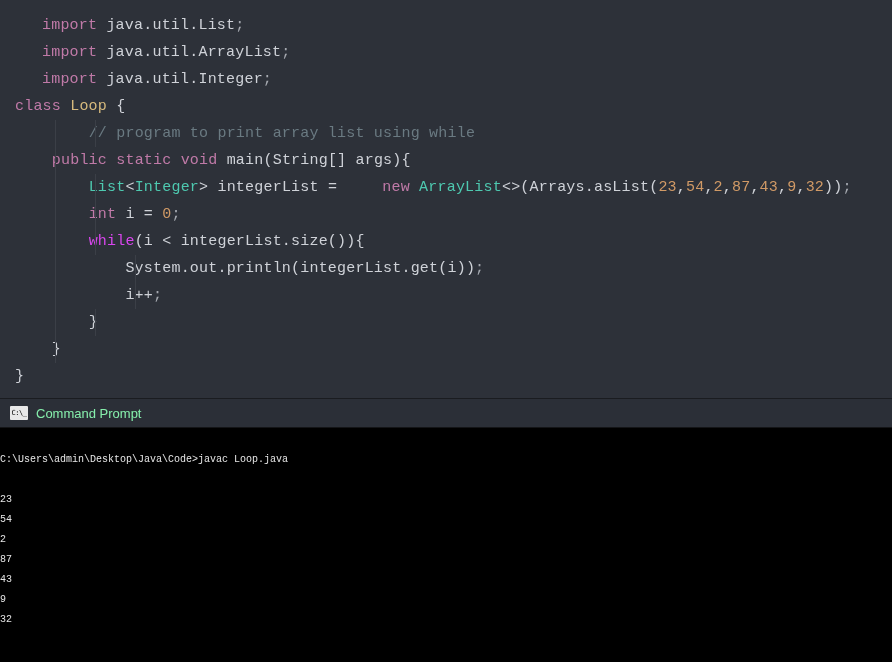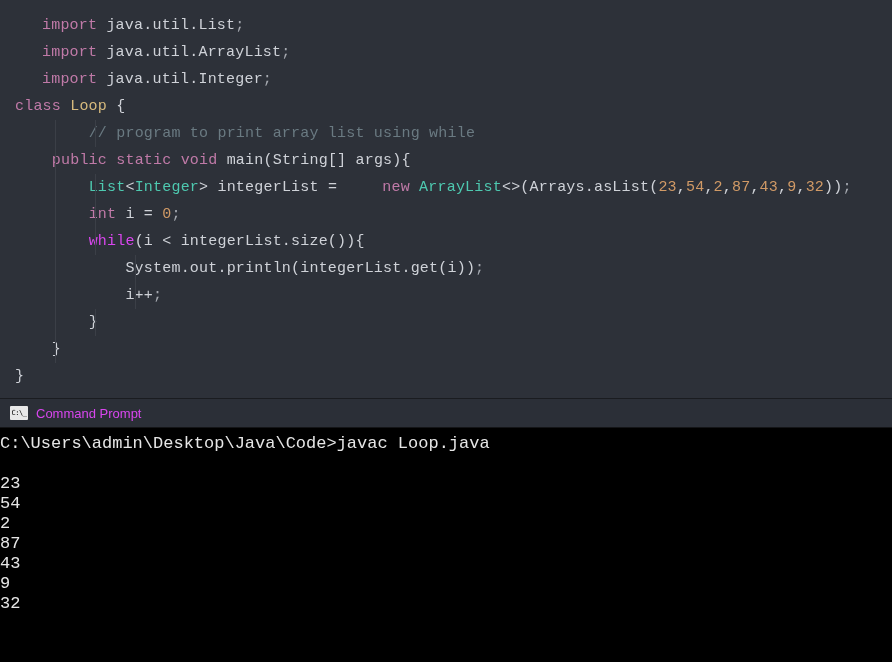--- a/index.html
+++ b/index.html
@@ -99,31 +99,31 @@
     justify-content: center;
   }
   .terminal-icon::after {
     content: "C:\\_";
     font-size: 7px;
     color: #000;
     font-family: Consolas, monospace;
     letter-spacing: -0.5px;
   }
   .terminal-title {
-    color: #d946ef;
+    color: #86efac;
     font-size: 13px;
     font-family: 'Segoe UI', Arial, sans-serif;
   }
   .terminal {
     background: #000;
     color: #e6e6e6;
     flex: 1;
-    padding: 6px 0 0 0;
+    padding: 22px 0 0 0;
     font-family: 'Consolas','Courier New',monospace;
-    font-size: 17px;
+    font-size: 10px;
     line-height: 20px;
     letter-spacing: 0;
   }
   .term-line { white-space: pre; }
 </style>
 </head>
 <body>
 
 <div class="editor">
   <div class="code-line"><span class="kw-import">import</span><span class="plain"> java.util.List</span><span class="punct">;</span></div>

